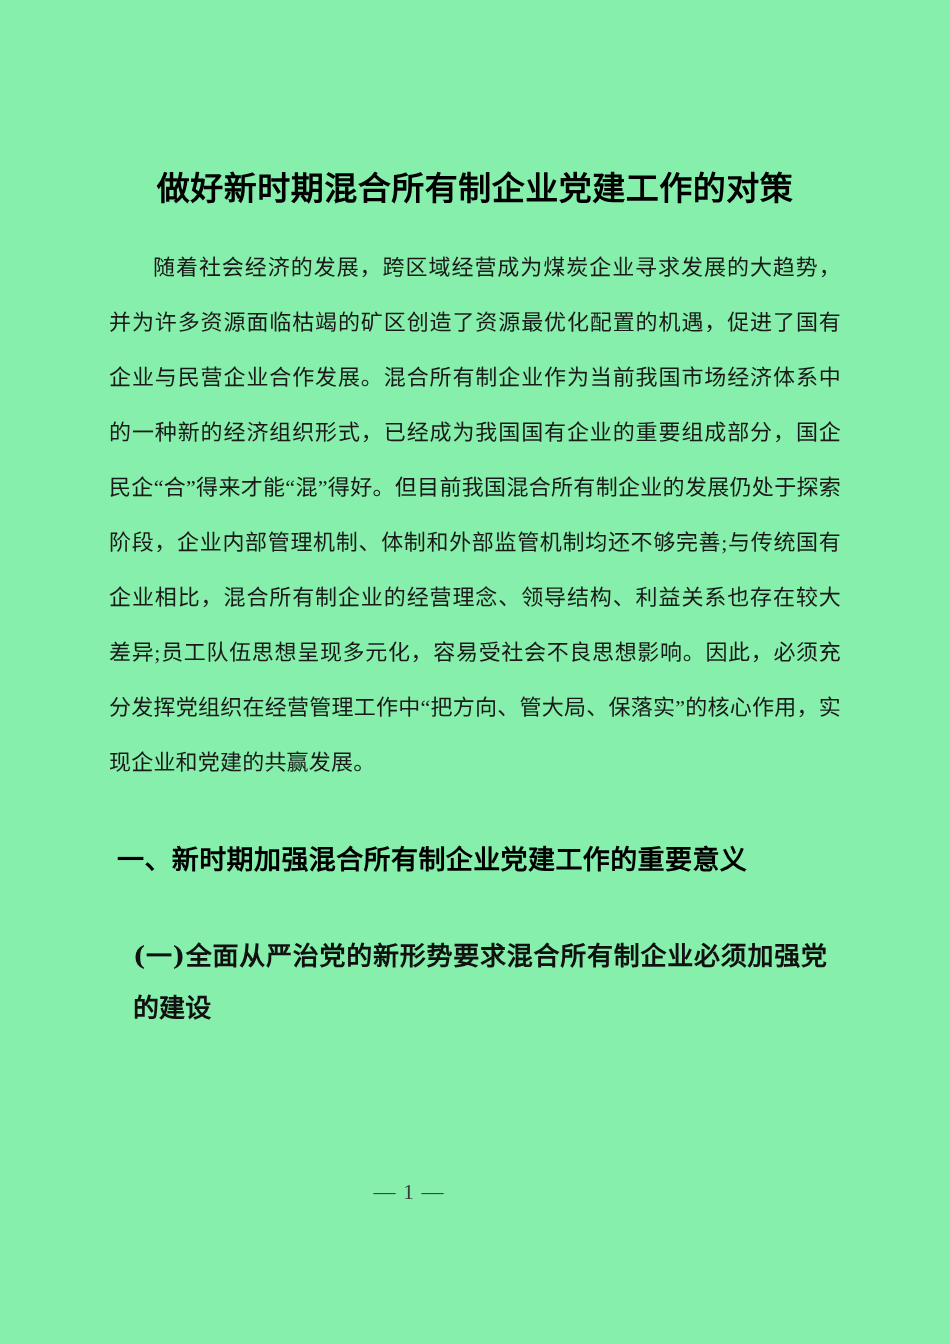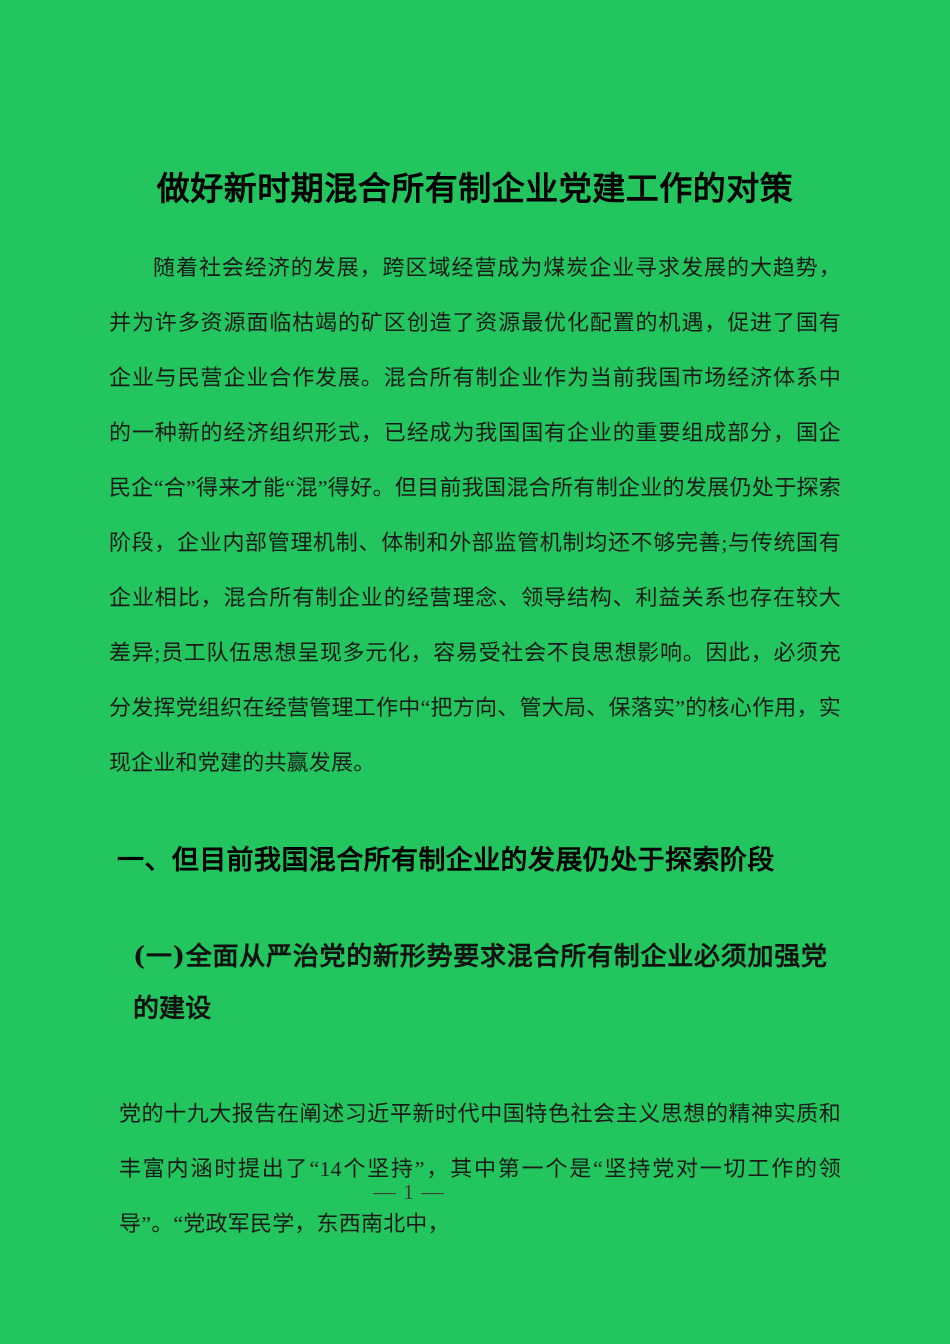--- a/index.html
+++ b/index.html
@@ -6,21 +6,21 @@
   html, body {
     margin: 0;
     padding: 0;
     background: #ffffff;
   }
 
   .page {
     position: relative;
     width: 950px;
     height: 1344px;
-    background: #22c55e;
+    background: #86efac;
     box-sizing: border-box;
     overflow: hidden;
     font-family: "Liberation Serif", "DejaVu Serif", serif;
     color: #000000;
   }
 
   .content {
     position: absolute;
     left: 105px;
     top: 0;
@@ -113,23 +113,22 @@
 <body>
 
 <div class="page">
 
   <div class="content">
 
     <h1 class="doc-title">做好新时期混合所有制企业党建工作的对策</h1>
 
     <p class="body-para para-lead">随着社会经济的发展，跨区域经营成为煤炭企业寻求发展的大趋势，并为许多资源面临枯竭的矿区创造了资源最优化配置的机遇，促进了国有企业与民营企业合作发展。混合所有制企业作为当前我国市场经济体系中的一种新的经济组织形式，已经成为我国国有企业的重要组成部分，国企民企“合”得来才能“混”得好。但目前我国混合所有制企业的发展仍处于探索阶段，企业内部管理机制、体制和外部监管机制均还不够完善;与传统国有企业相比，混合所有制企业的经营理念、领导结构、利益关系也存在较大差异;员工队伍思想呈现多元化，容易受社会不良思想影响。因此，必须充分发挥党组织在经营管理工作中“把方向、管大局、保落实”的核心作用，实现企业和党建的共赢发展。</p>
 
-    <h2 class="h1-section">一、但目前我国混合所有制企业的发展仍处于探索阶段</h2>
+    <h2 class="h1-section">一、新时期加强混合所有制企业党建工作的重要意义</h2>
 
     <h3 class="h2-section">(一)全面从严治党的新形势要求混合所有制企业必须加强党的建设</h3>
 
-    <p class="body-para para-after-h2">党的十九大报告在阐述习近平新时代中国特色社会主义思想的精神实质和丰富内涵时提出了“14个坚持”，其中第一个是“坚持党对一切工作的领导”。“党政军民学，东西南北中，</p>
 
   </div>
 
   <div class="page-footer">— 1 —</div>
 
 </div>
 
 </body></html>

